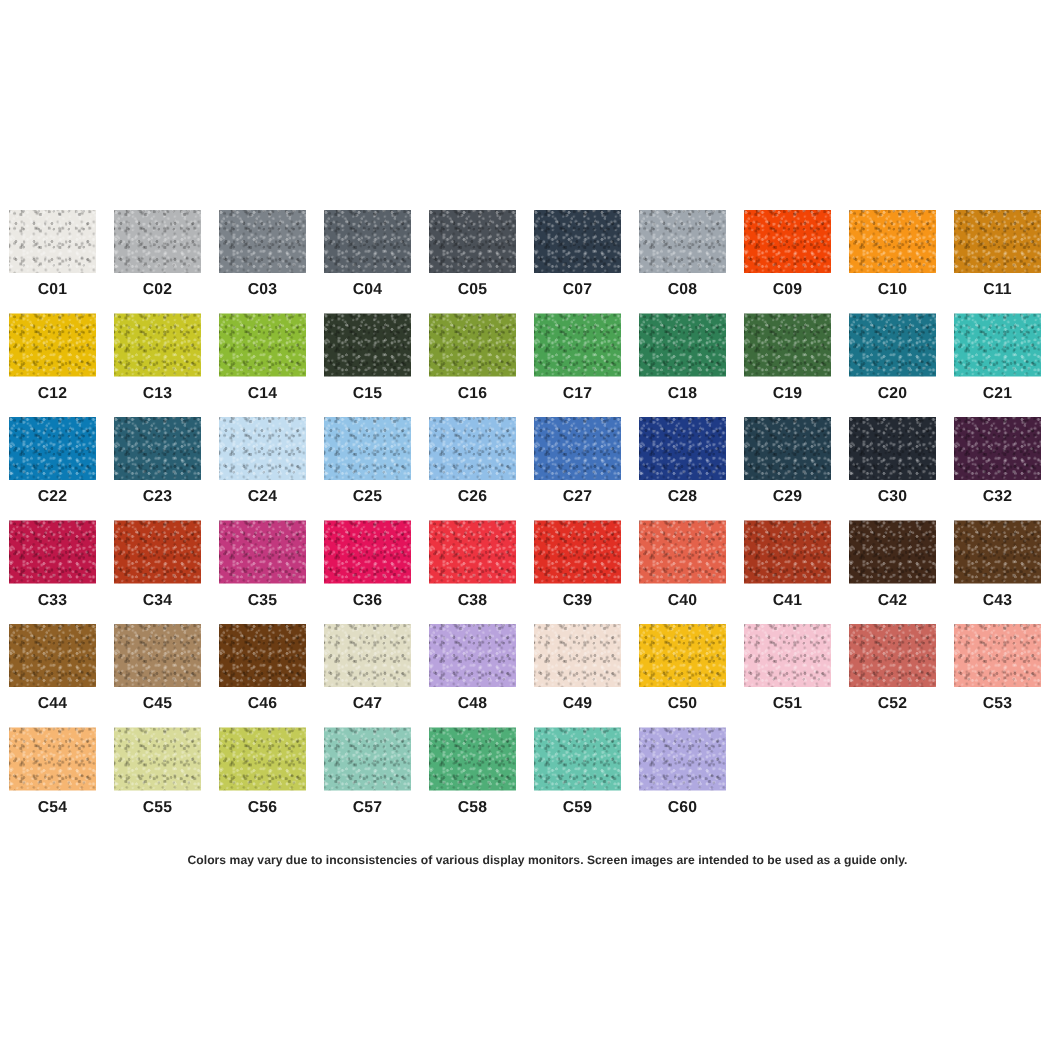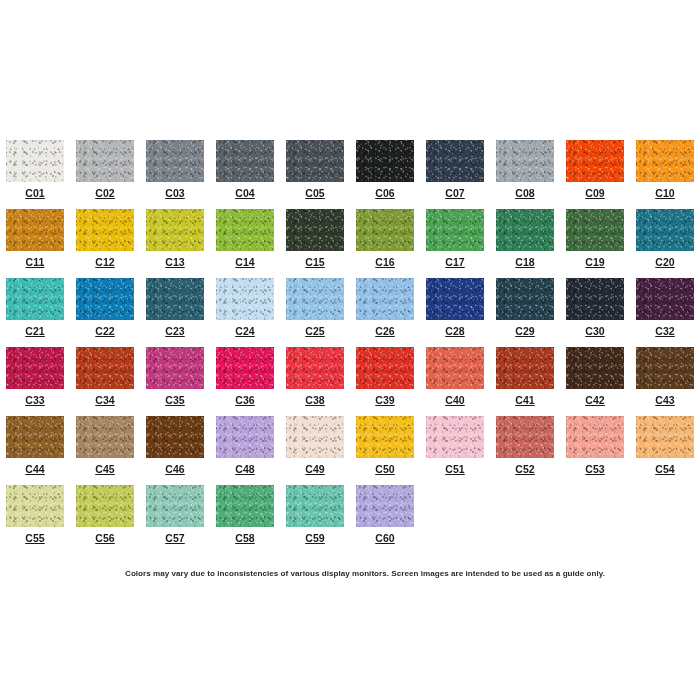--- a/index.html
+++ b/index.html
@@ -75,21 +75,20 @@
     pointer-events: none;
   }
   .swatch-label {
     margin-top: 5px;
     font-size: 10.5px;
     font-weight: bold;
     color: #1a1a1a;
     letter-spacing: 0.1px;
     line-height: 12px;
     text-align: center;
-    text-decoration: underline;
   }
   #footer-note {
     position: absolute;
     left: 0;
     top: 569px;
     width: 700px;
     text-align: center;
     font-size: 8.1px;
     font-weight: bold;
     color: #2b2b2b;
@@ -117,24 +116,20 @@
       </div>
       <div class="swatch-cell">
         <div class="swatch-chip" style="background-color: rgb(89, 97, 105);"></div>
         <div class="swatch-label">C04</div>
       </div>
       <div class="swatch-cell">
         <div class="swatch-chip" style="background-color: rgb(74, 80, 87);"></div>
         <div class="swatch-label">C05</div>
       </div>
       <div class="swatch-cell">
-        <div class="swatch-chip" style="background-color: rgb(29, 31, 32);"></div>
-        <div class="swatch-label">C06</div>
-      </div>
-      <div class="swatch-cell">
         <div class="swatch-chip" style="background-color: rgb(47, 61, 76);"></div>
         <div class="swatch-label">C07</div>
       </div>
       <div class="swatch-cell">
         <div class="swatch-chip" style="background-color: rgb(159, 167, 175);"></div>
         <div class="swatch-label">C08</div>
       </div>
       <div class="swatch-cell">
         <div class="swatch-chip" style="background-color: rgb(242, 68, 5);"></div>
         <div class="swatch-label">C09</div>
@@ -201,20 +196,24 @@
       </div>
       <div class="swatch-cell">
         <div class="swatch-chip" style="background-color: rgb(147, 196, 232);"></div>
         <div class="swatch-label">C25</div>
       </div>
       <div class="swatch-cell">
         <div class="swatch-chip" style="background-color: rgb(145, 191, 232);"></div>
         <div class="swatch-label">C26</div>
       </div>
       <div class="swatch-cell">
+        <div class="swatch-chip" style="background-color: rgb(66, 114, 187);"></div>
+        <div class="swatch-label">C27</div>
+      </div>
+      <div class="swatch-cell">
         <div class="swatch-chip" style="background-color: rgb(31, 59, 134);"></div>
         <div class="swatch-label">C28</div>
       </div>
       <div class="swatch-cell">
         <div class="swatch-chip" style="background-color: rgb(37, 64, 79);"></div>
         <div class="swatch-label">C29</div>
       </div>
       <div class="swatch-cell">
         <div class="swatch-chip" style="background-color: rgb(36, 42, 51);"></div>
         <div class="swatch-label">C30</div>
@@ -269,20 +268,24 @@
       </div>
       <div class="swatch-cell">
         <div class="swatch-chip" style="background-color: rgb(166, 133, 96);"></div>
         <div class="swatch-label">C45</div>
       </div>
       <div class="swatch-cell">
         <div class="swatch-chip" style="background-color: rgb(107, 60, 19);"></div>
         <div class="swatch-label">C46</div>
       </div>
       <div class="swatch-cell">
+        <div class="swatch-chip" style="background-color: rgb(224, 221, 196);"></div>
+        <div class="swatch-label">C47</div>
+      </div>
+      <div class="swatch-cell">
         <div class="swatch-chip" style="background-color: rgb(185, 163, 221);"></div>
         <div class="swatch-label">C48</div>
       </div>
       <div class="swatch-cell">
         <div class="swatch-chip" style="background-color: rgb(241, 222, 210);"></div>
         <div class="swatch-label">C49</div>
       </div>
       <div class="swatch-cell">
         <div class="swatch-chip" style="background-color: rgb(244, 189, 23);"></div>
         <div class="swatch-label">C50</div>

